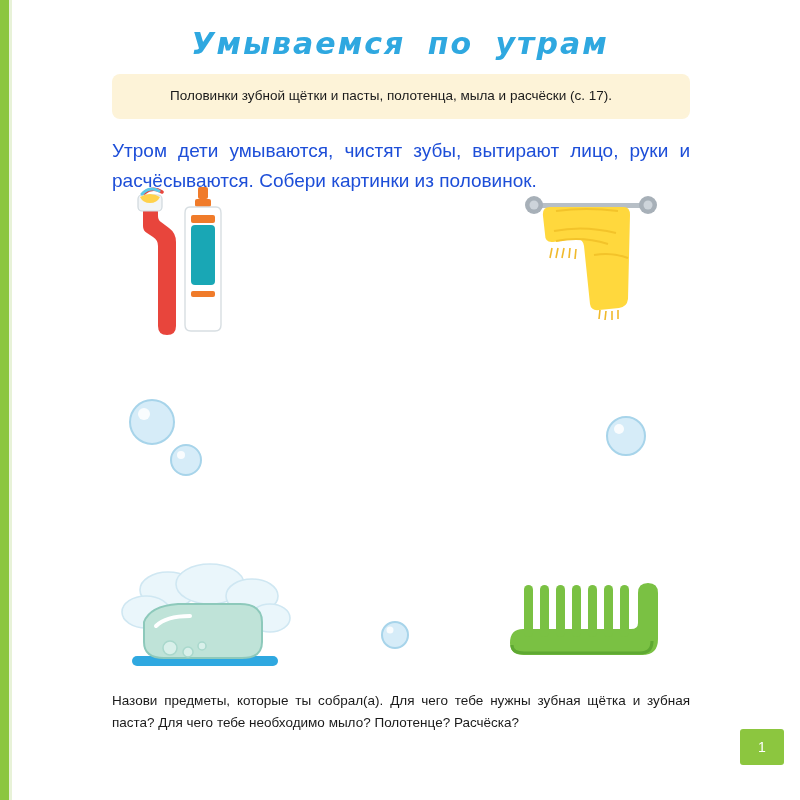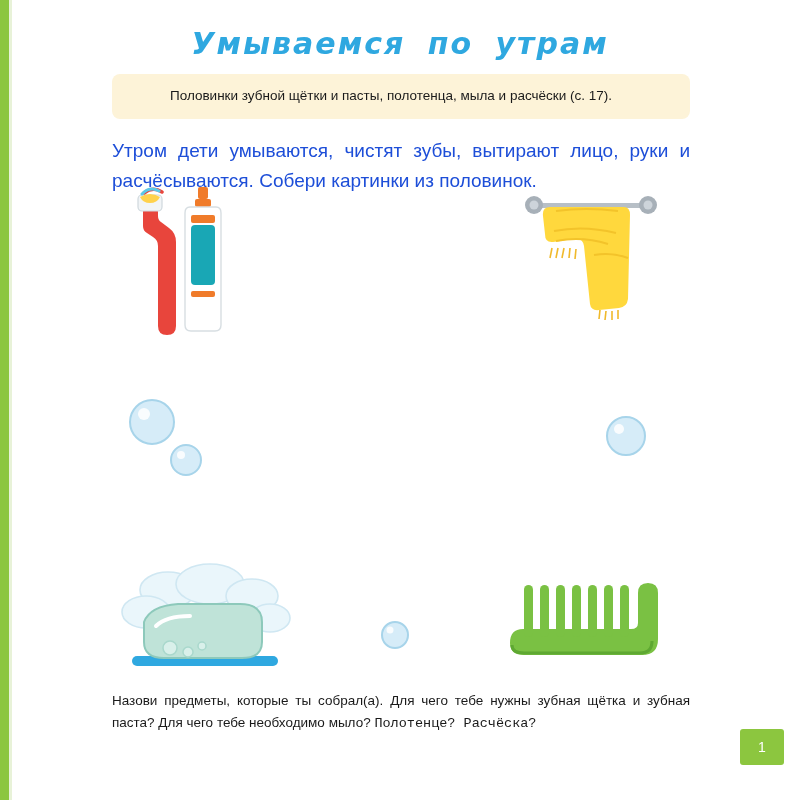--- a/index.html
+++ b/index.html
@@ -94,21 +94,21 @@
   .footer-text {
     position: absolute;
     left: 112px;
     top: 690px;
     width: 578px;
     font-size: 13.5px;
     color: #1a1a1a;
     line-height: 1.6;
     text-align: justify;
   }
-  .footer-text .last { text-align: center; font-family: Liberation Mono, monospace; }
+  .footer-text .last { text-align: center; }
 
   .page-number {
     position: absolute;
     right: 16px;
     bottom: 35px;
     width: 44px;
     height: 36px;
     background: #8cc63f;
     border-radius: 3px;
     color: #ffffff;

